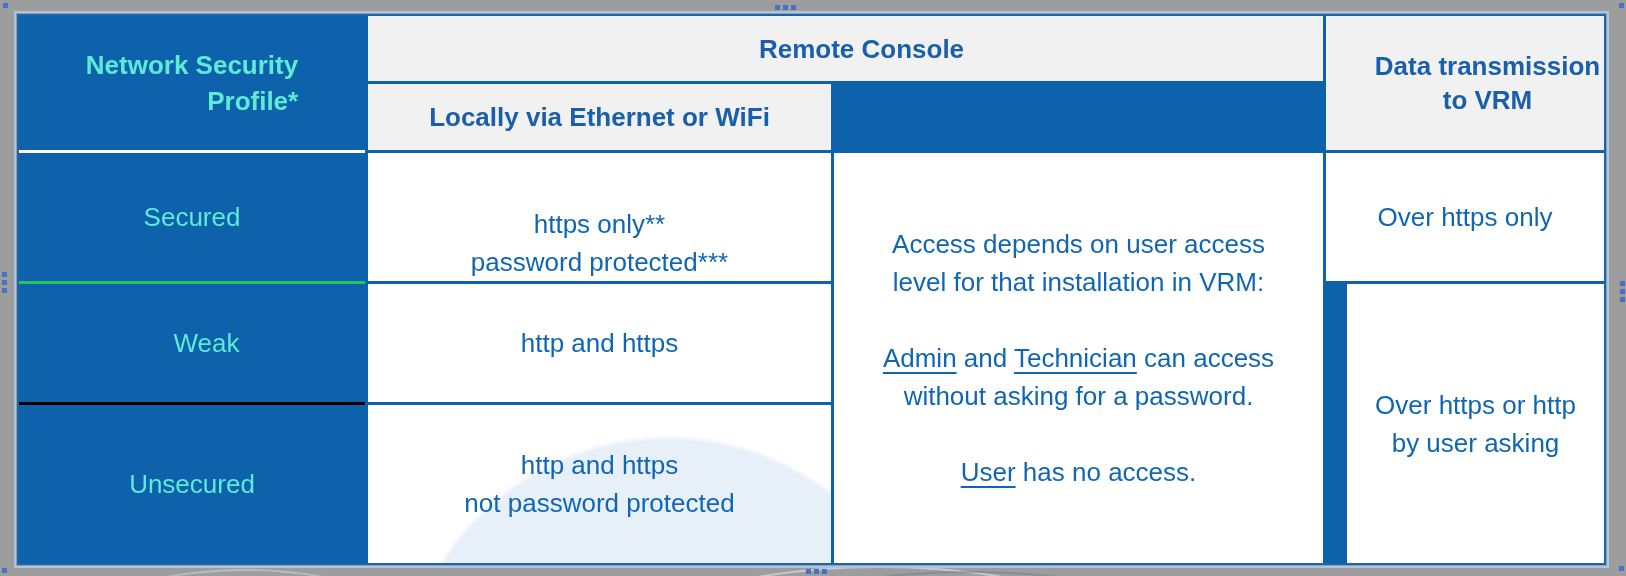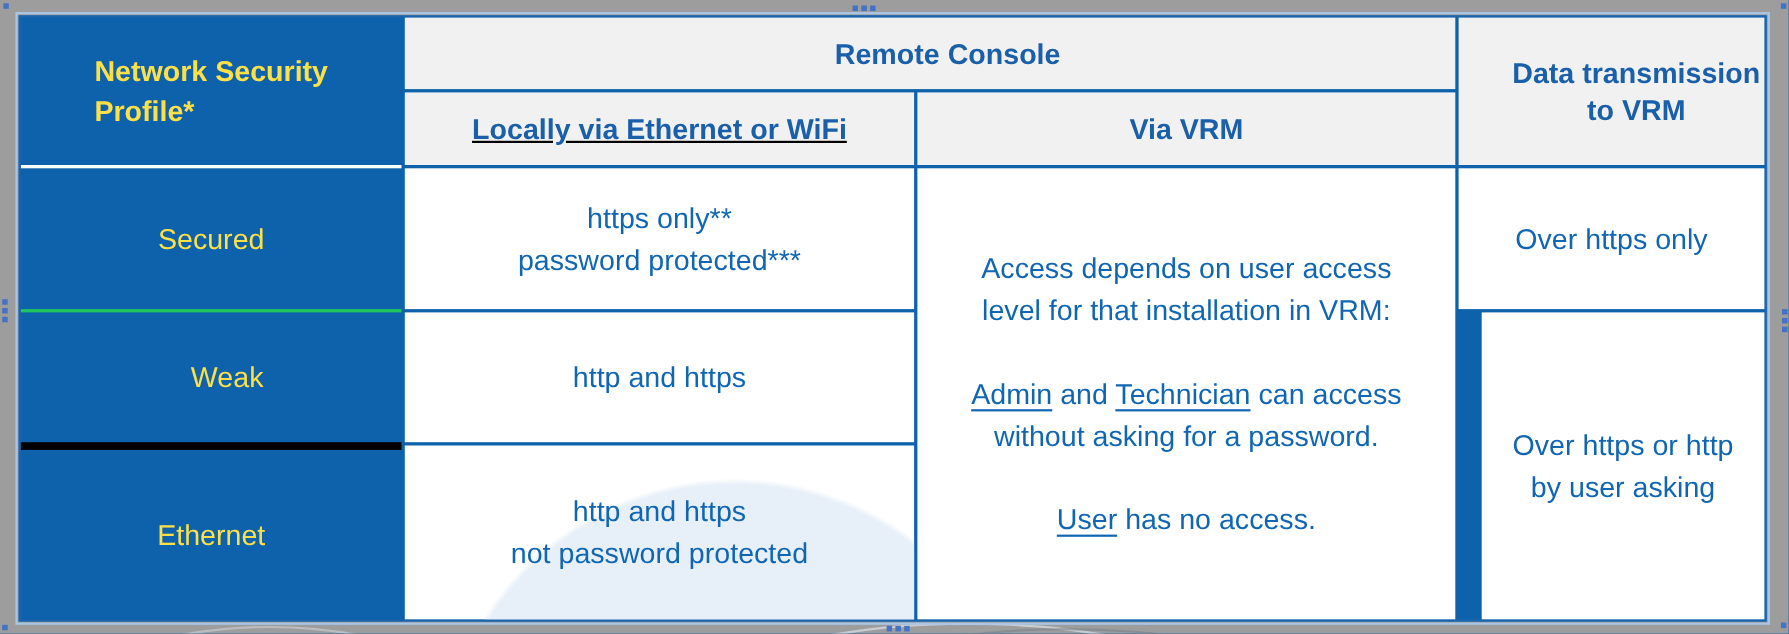--- a/index.html
+++ b/index.html
@@ -34,32 +34,32 @@
 
   .hdr-text{color:#1a5fa9;font-weight:bold;font-size:26px;line-height:34px;}
   .body-text{color:#1066b3;font-size:26px;line-height:38px;font-weight:400;}
   .u{text-decoration:underline;text-decoration-thickness:2px;text-underline-offset:5px;}
 
   
   .profile-col{
     grid-column:1;grid-row:1 / span 5;
     background:#0d62ab;display:flex;flex-direction:column;
   }
-  .pc-block{display:flex;align-items:center;justify-content:center;text-align:left;color:#fde047;}
+  .pc-block{display:flex;align-items:center;justify-content:center;text-align:right;color:#5eead4;}
   .pc-hdr{height:134px;border-bottom:3px solid #ffffff;font-weight:bold;font-size:26px;line-height:36px;}
   .pc-r1{height:128px;border-bottom:3px solid #22c55e;}
-  .pc-r2{height:118px;border-bottom:7px solid #000000;padding-left:29px;}
+  .pc-r2{height:118px;border-bottom:3px solid #000000;padding-left:29px;}
   .pc-r3{flex:1;}
   .pc-label{font-size:26px;}
 
   .remote-console{grid-column:2 / span 2;grid-row:1;padding-left:32px;}
   .data-trans{grid-column:4;grid-row:1 / span 2;padding-left:45px;}
-  .local-hdr{grid-column:2;grid-row:2;text-decoration:underline;}
+  .local-hdr{grid-column:2;grid-row:2;}
   .viavrm-hdr{grid-column:3;grid-row:2;}
-  .sec-local{grid-column:2;grid-row:3;}
+  .sec-local{grid-column:2;grid-row:3;align-items:flex-end;}
   .weak-local{grid-column:2;grid-row:4;}
   .unsec-local{
     grid-column:2;grid-row:5;
     background-color:#ffffff;
     background-image:radial-gradient(circle 270px at 300px 300px, #e7f0f9 98%, rgba(231,240,249,0) 100%);
   }
   .viavrm-cell{
     grid-column:3;grid-row:3 / span 3;
     background-color:#ffffff;
     background-image:radial-gradient(circle 120px at -30px 560px, #eef4fb 98%, rgba(238,244,251,0) 100%);
@@ -96,36 +96,33 @@
       <div class="pc-block pc-hdr">
         <span><span>Network Security</span><br><span>Profile*</span></span>
       </div>
       <div class="pc-block pc-r1">
         <span class="pc-label">Secured</span>
       </div>
       <div class="pc-block pc-r2">
         <span class="pc-label">Weak</span>
       </div>
       <div class="pc-block pc-r3">
-        <span class="pc-label">Ethernet</span>
+        <span class="pc-label">Unsecured</span>
       </div>
     </div>
 
     <div class="cell bg-hdr remote-console">
       <span class="hdr-text">Remote Console</span>
     </div>
     <div class="cell bg-hdr data-trans">
       <span class="hdr-text"><span>Data transmission</span><br><span>to VRM</span></span>
     </div>
 
     <div class="cell bg-hdr local-hdr">
       <span class="hdr-text">Locally via Ethernet or WiFi</span>
-    </div>
-    <div class="cell bg-hdr viavrm-hdr">
-      <span class="hdr-text">Via VRM</span>
     </div>
 
     <div class="cell bg-body sec-local">
       <span class="body-text"><span>https only**</span><br><span>password protected***</span></span>
     </div>
     <div class="cell bg-body weak-local">
       <span class="body-text"><span>http and https</span><br></span>
     </div>
     <div class="cell unsec-local">
       <span class="body-text"><span>http and https</span><br><span>not password protected</span></span>

